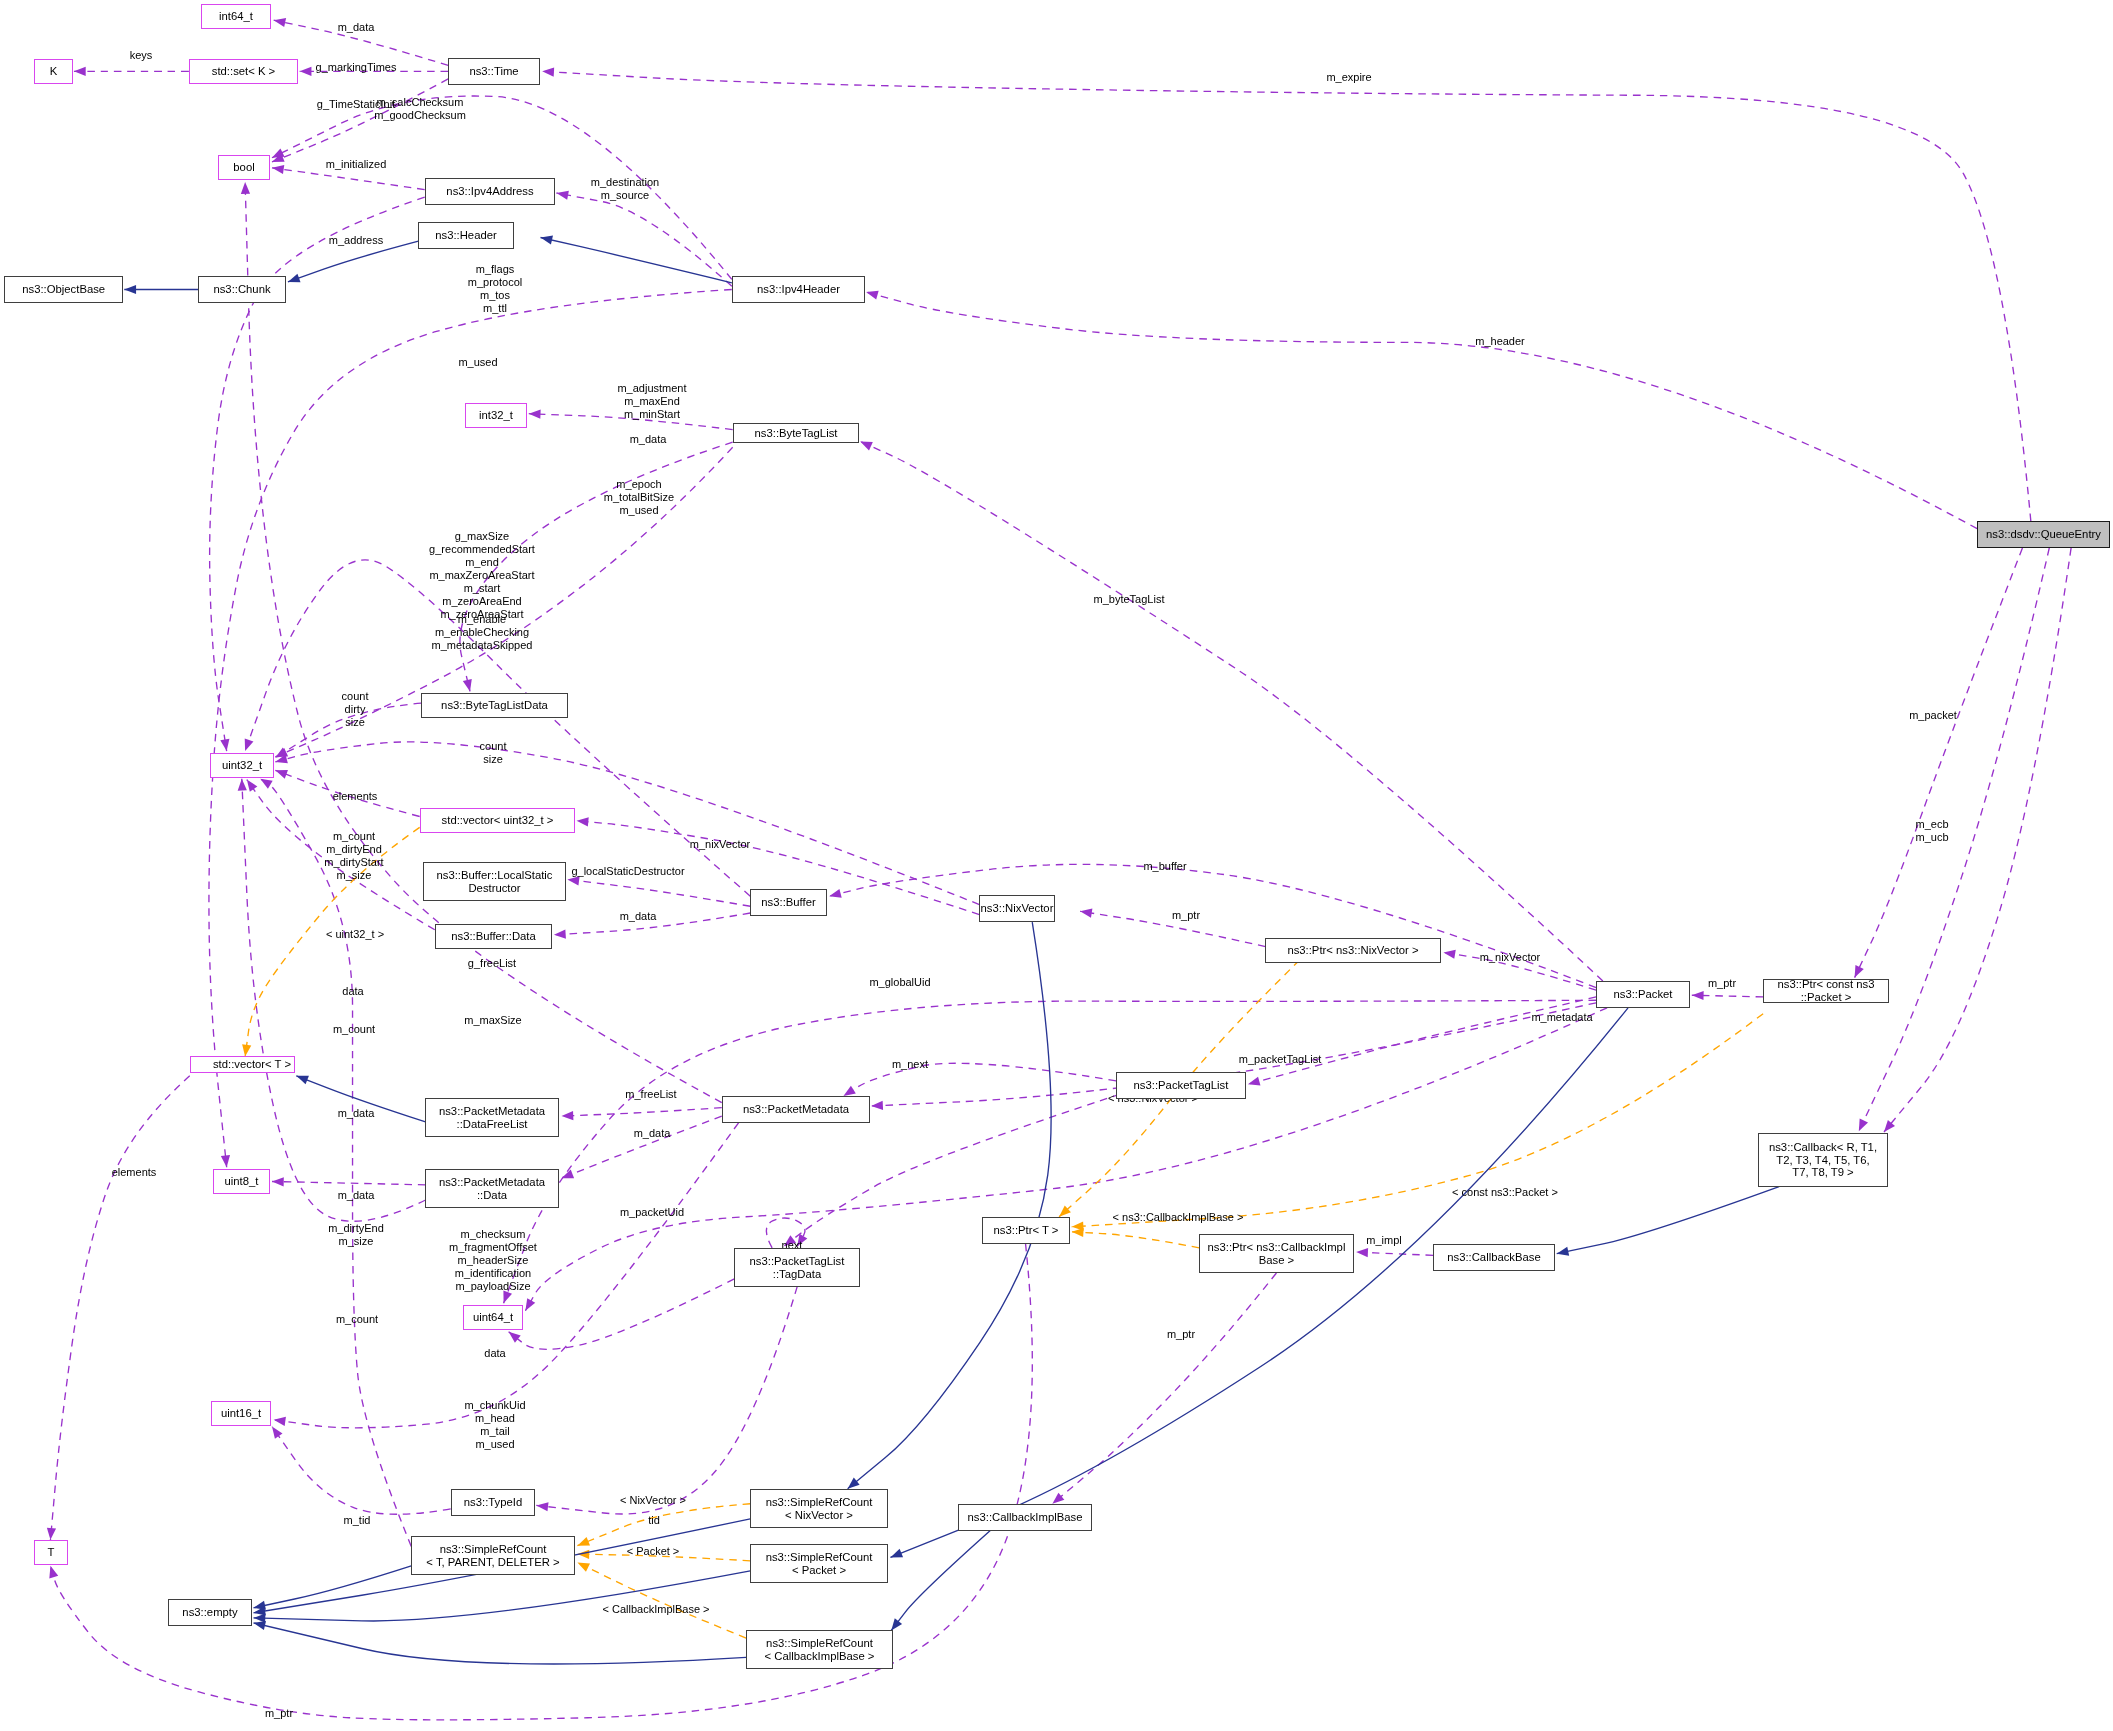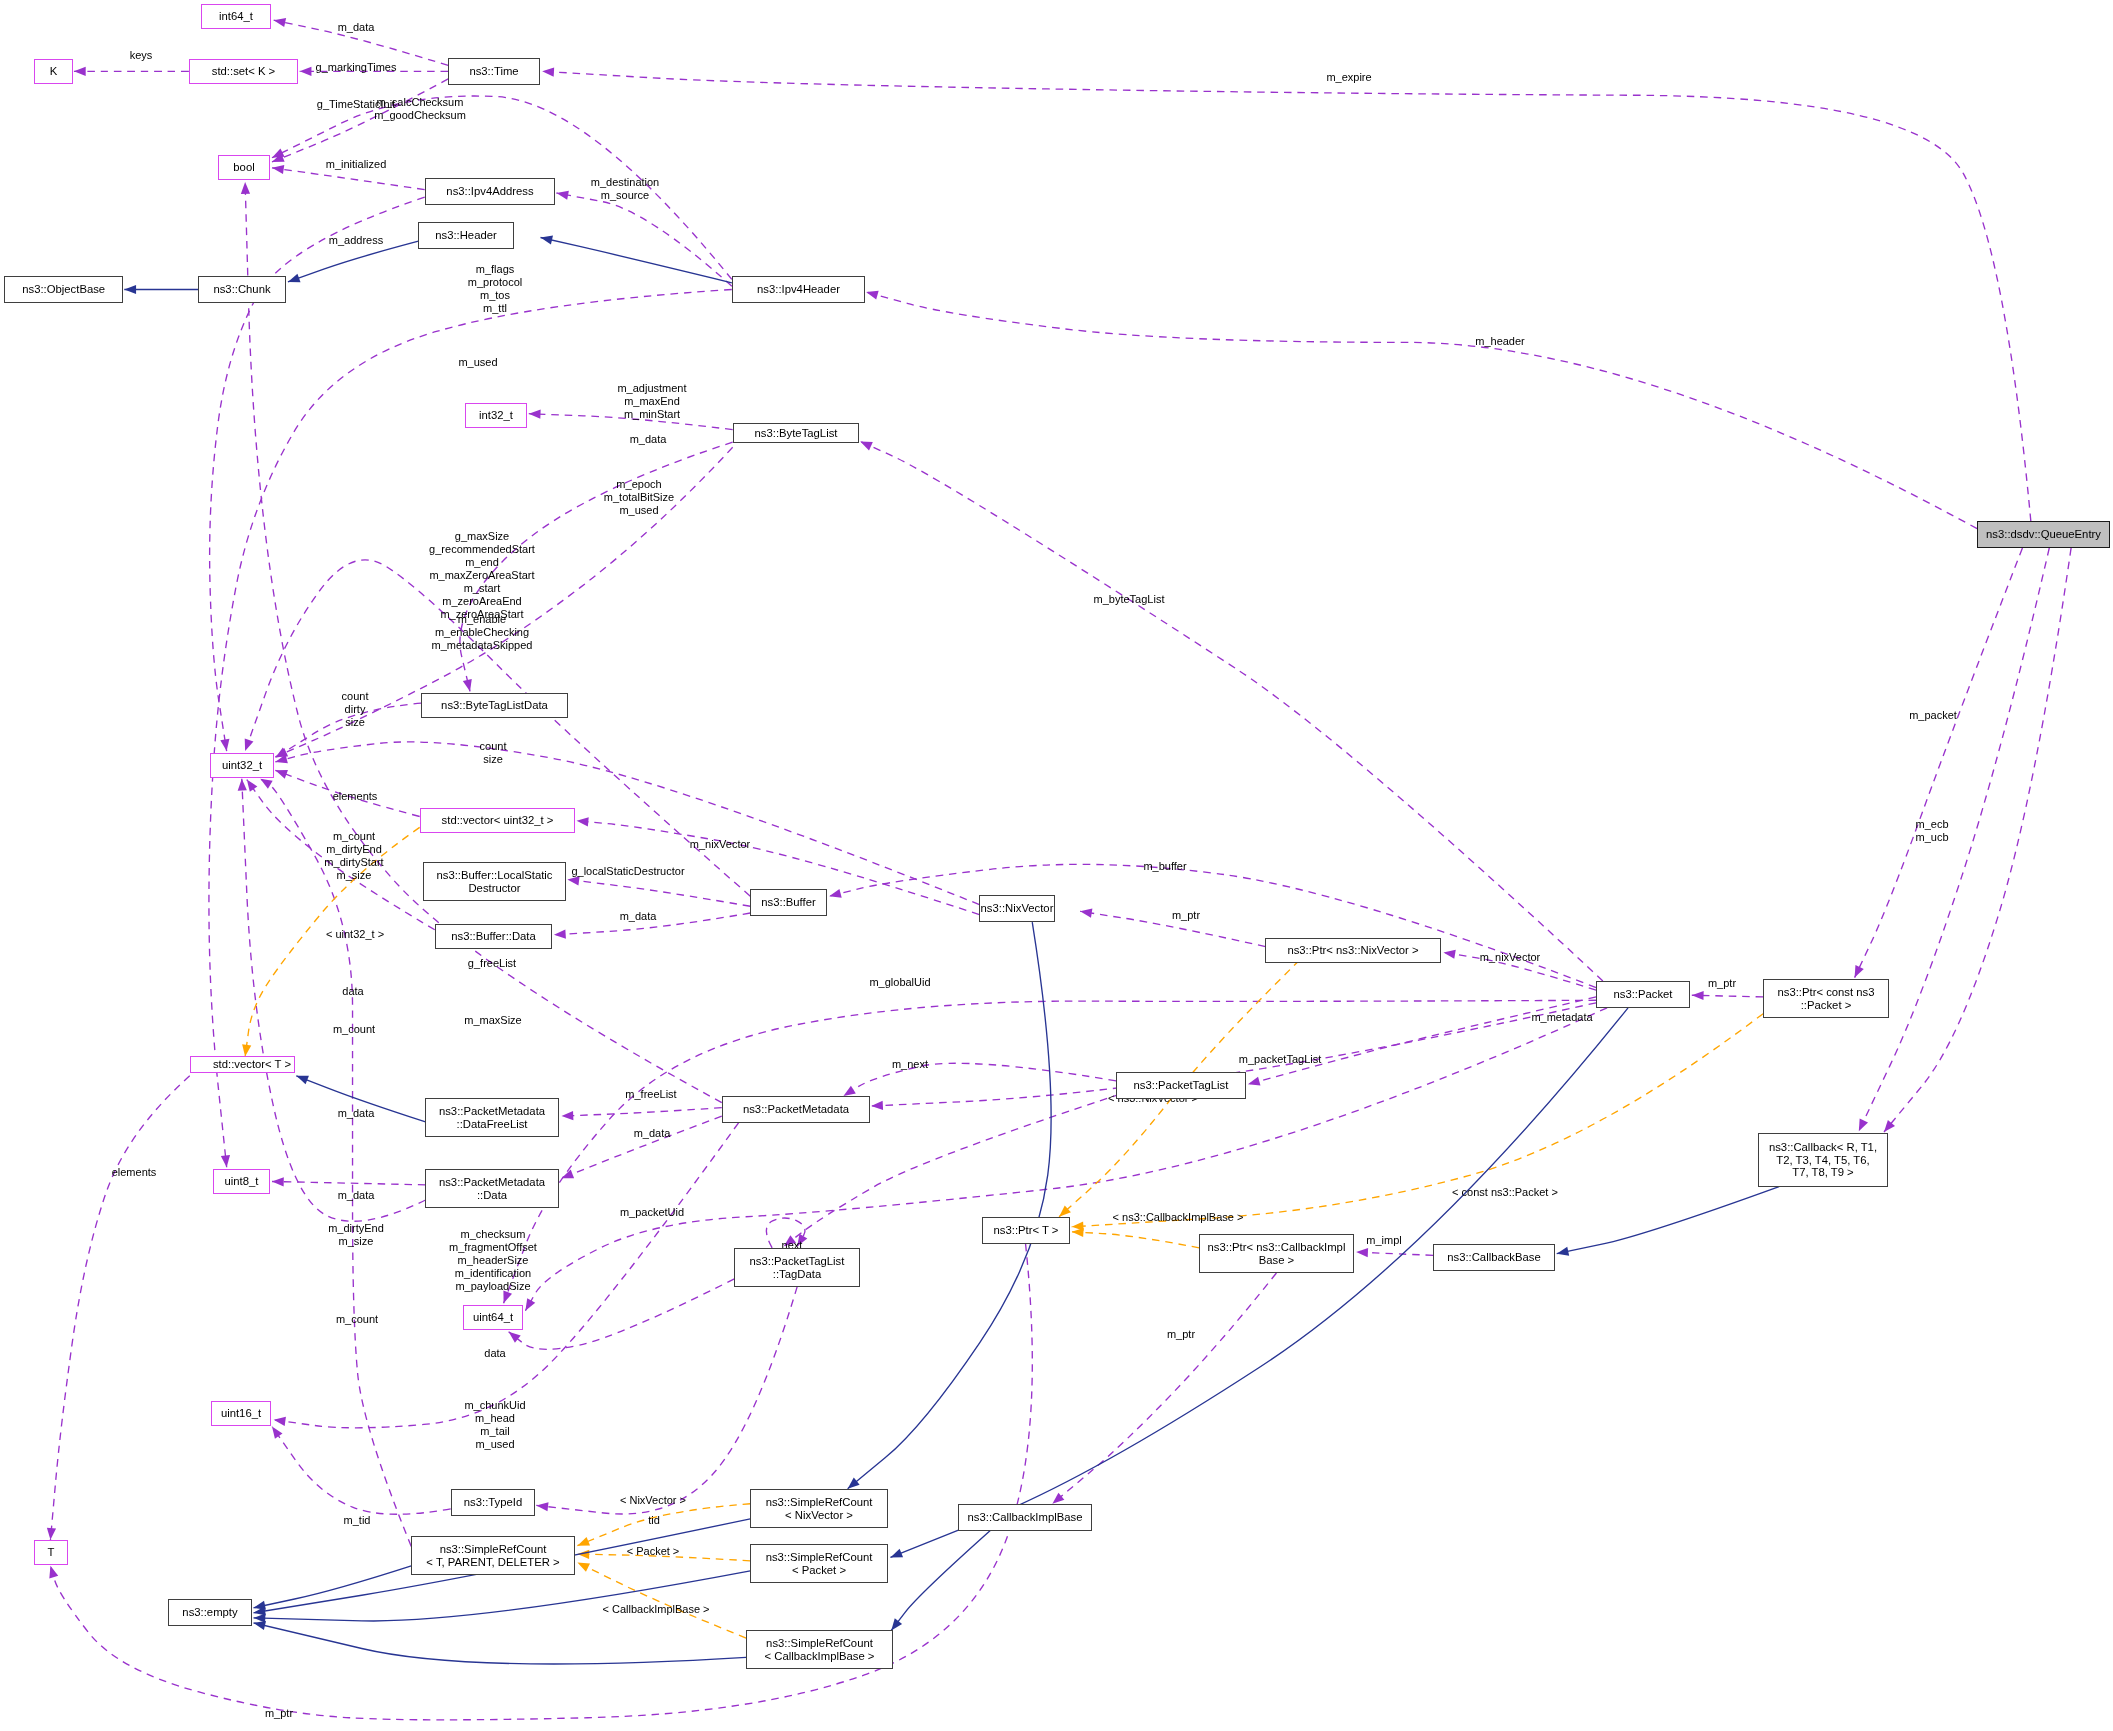--- a/index.html
+++ b/index.html
@@ -176,21 +176,21 @@
     <div class="node class" style="left: 421px; top: 693px; width: 147px; height: 25px;">ns3::ByteTagListData</div>
     <div class="node type" style="left: 210px; top: 753px; width: 64px; height: 25px;">uint32_t</div>
     <div class="node type" style="left: 420px; top: 808px; width: 155px; height: 25px;">std::vector&lt; uint32_t &gt;</div>
     <div class="node class" style="left: 423px; top: 862px; width: 143px; height: 39px;">ns3::Buffer::LocalStatic
 Destructor</div>
     <div class="node class" style="left: 435px; top: 924px; width: 117px; height: 25px;">ns3::Buffer::Data</div>
     <div class="node class" style="left: 750px; top: 889px; width: 77px; height: 27px;">ns3::Buffer</div>
     <div class="node class" style="left: 979px; top: 895px; width: 76px; height: 27px;">ns3::NixVector</div>
     <div class="node class" style="left: 1265px; top: 938px; width: 176px; height: 25px;">ns3::Ptr&lt; ns3::NixVector &gt;</div>
     <div class="node class" style="left: 1596px; top: 981px; width: 94px; height: 27px;">ns3::Packet</div>
-    <div class="node class" style="left: 1763px; top: 979px; width: 126px; height: 39px;">ns3::Ptr&lt; const ns3
+    <div class="node class" style="left: 1763px; top: 979px; width: 126px; height: 24px;">ns3::Ptr&lt; const ns3
 ::Packet &gt;</div>
     <div class="node main" style="left: 1977px; top: 521px; width: 133px; height: 27px;">ns3::dsdv::QueueEntry</div>
     <div class="node class" style="left: 1116px; top: 1072px; width: 130px; height: 27px;">ns3::PacketTagList</div>
     <div class="node class" style="left: 722px; top: 1096px; width: 148px; height: 27px;">ns3::PacketMetadata</div>
     <div class="node class" style="left: 425px; top: 1098px; width: 134px; height: 39px;">ns3::PacketMetadata
 ::DataFreeList</div>
     <div class="node type" style="left: 190px; top: 1056px; width: 105px; height: 17px; padding-left: 19px;">std::vector&lt; T &gt;</div>
     <div class="node type" style="left: 213px; top: 1169px; width: 57px; height: 25px;">uint8_t</div>
     <div class="node class" style="left: 425px; top: 1169px; width: 134px; height: 39px;">ns3::PacketMetadata
 ::Data</div>

